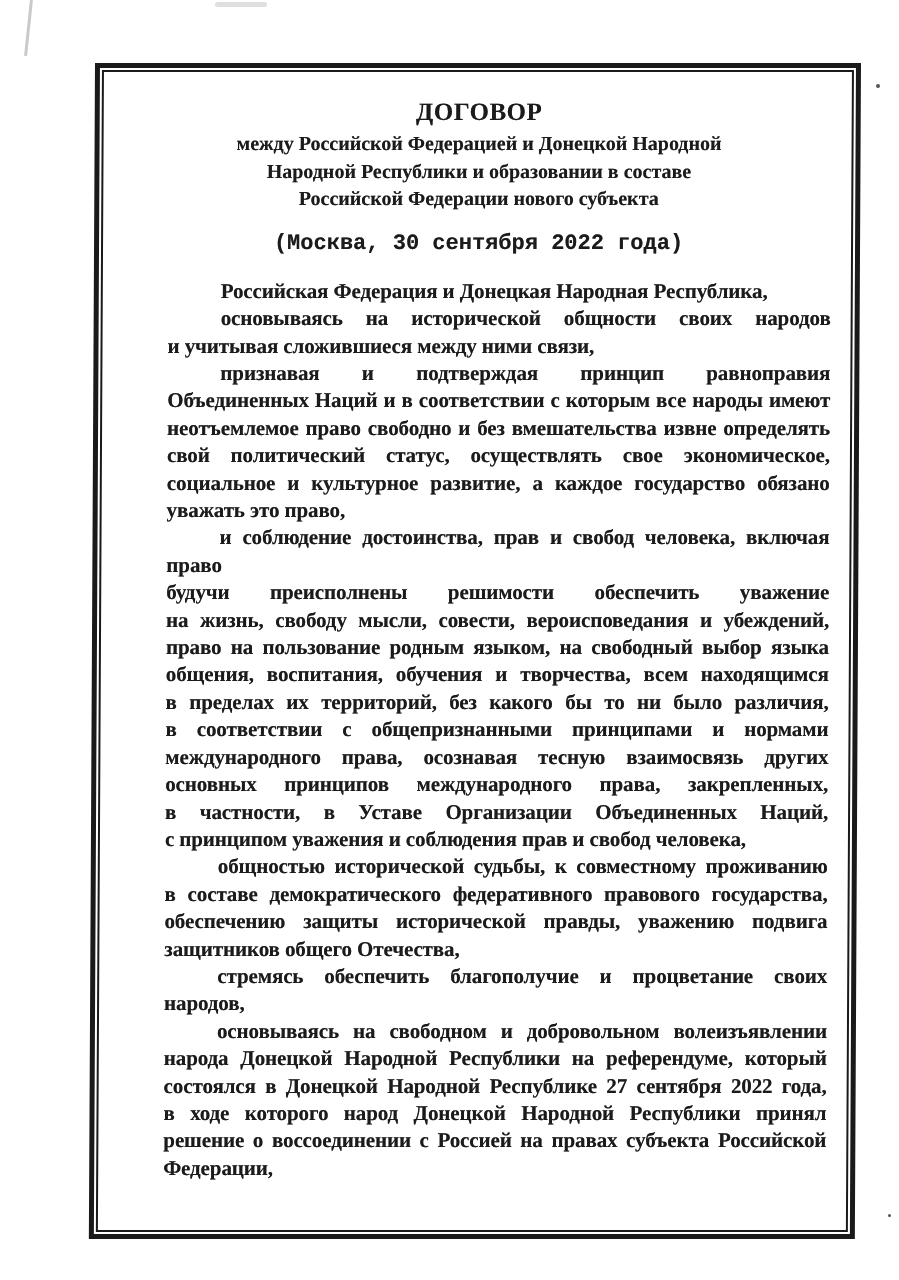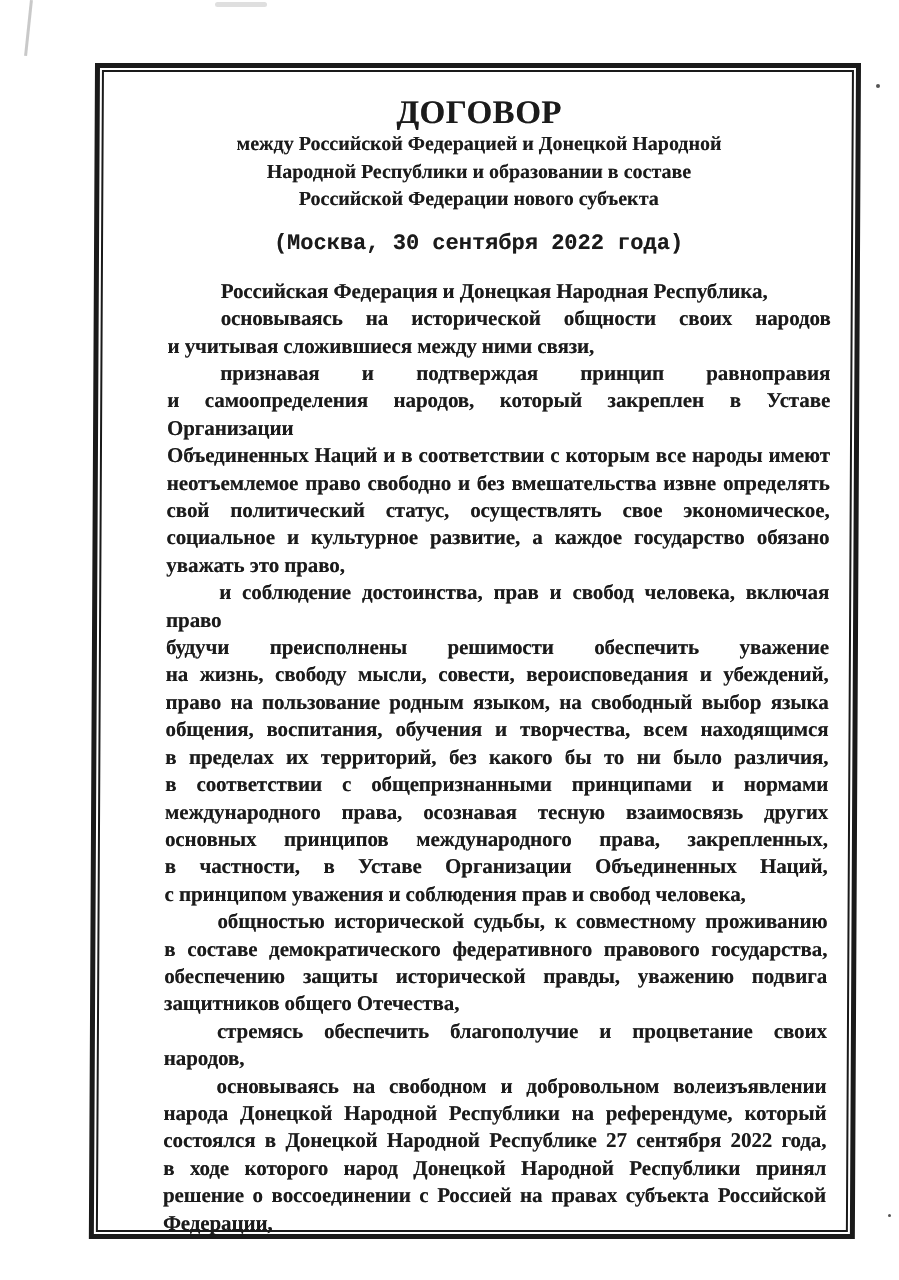--- a/index.html
+++ b/index.html
@@ -64,21 +64,21 @@
     inset: 0;
     box-sizing: border-box;
     padding: 25px 20px 0 23px;
     color: #1b1b1b;
     font-weight: 700;
     text-shadow: 0 0 0.4px rgba(20,20,20,0.55);
   }
 
   .doc-title {
     margin: 0;
-    font-size: 33px;
+    font-size: 25px;
     line-height: 30px;
     text-align: center;
     letter-spacing: 0.5px;
   }
   .doc-subtitle {
     margin-top: 3px;
   }
   .subtitle-line {
     font-size: 20px;
     line-height: 27.6px;
@@ -139,21 +139,20 @@
       <div class="doc-body">
           <div class="para">
             <div class="line">Российская Федерация и Донецкая Народная Республика,</div>
           </div>
           <div class="para">
             <div class="line">основываясь на исторической общности своих народов</div>
             <div class="line">и учитывая сложившиеся между ними связи,</div>
           </div>
           <div class="para">
             <div class="line">признавая и подтверждая принцип равноправия</div>
-            <div class="line">и самоопределения народов, который закреплен в Уставе Организации</div>
             <div class="line">Объединенных Наций и в соответствии с которым все народы имеют</div>
             <div class="line">неотъемлемое право свободно и без вмешательства извне определять</div>
             <div class="line">свой политический статус, осуществлять свое экономическое,</div>
             <div class="line">социальное и культурное развитие, а каждое государство обязано</div>
             <div class="line">уважать это право,</div>
           </div>
           <div class="para">
             <div class="line">и соблюдение достоинства, прав и свобод человека, включая право</div>
             <div class="line">будучи преисполнены решимости обеспечить уважение</div>
             <div class="line">на жизнь, свободу мысли, совести, вероисповедания и убеждений,</div>

